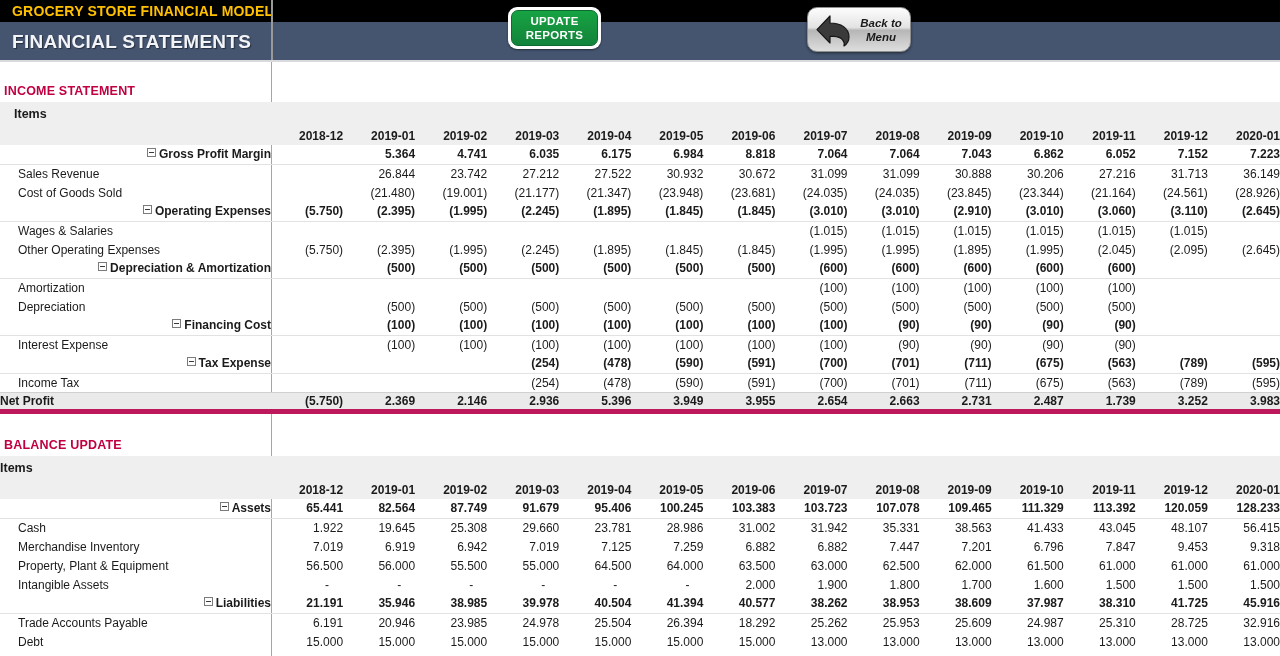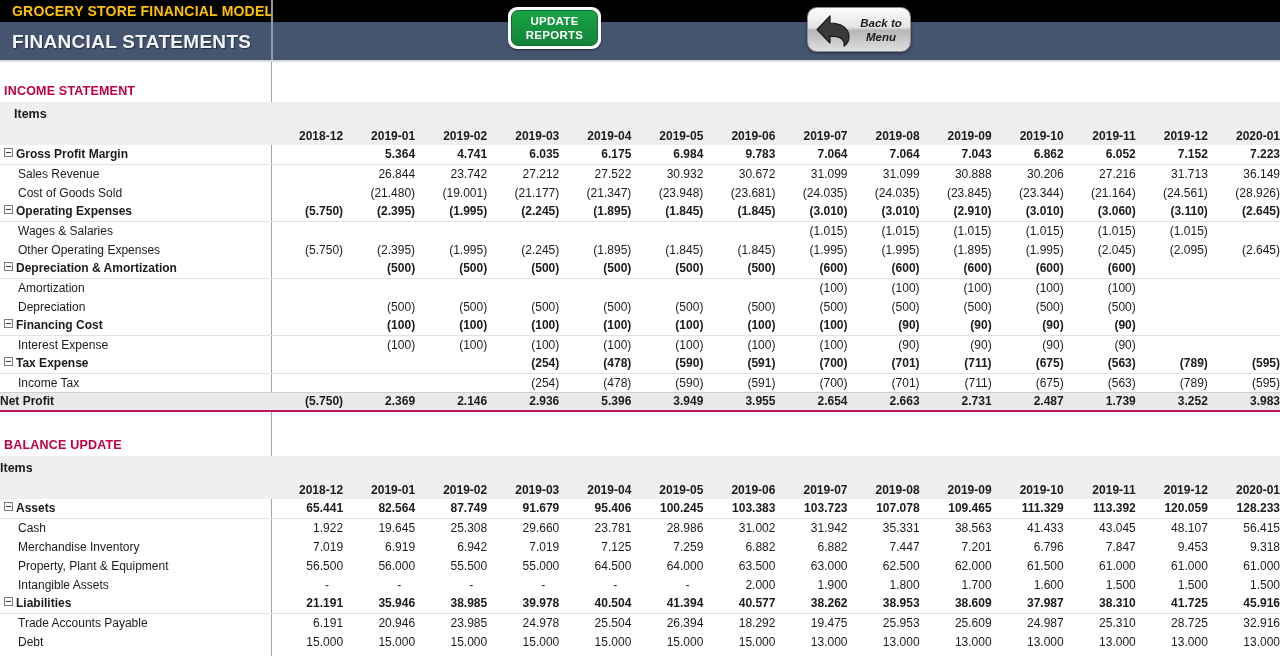--- a/index.html
+++ b/index.html
@@ -111,22 +111,22 @@
   td.num { width: 71.5px; text-align: right; padding-right: 8px; }
   td.num.dash { padding-right: 14px; }
 
   tr.hdr { background: #efefef; }
   tr.hdr td { height: 19px; font-weight: bold; }
   tr.hdr td.num { color: #1b1b1b; }
   tr.items td { background: #efefef; height: 24px; font-weight: bold; font-size: 12.5px; }
   tr.items td.lbl.indent { padding-left: 14px; }
 
   tr.group td { font-weight: bold; }
-  tr.group td.lbl { padding-left: 4px; }
-  tr.total td { background: #eaeaea; font-weight: bold; border-top: 1px solid #d0d0d0; border-bottom: 2px solid #be185d; }
+  tr.group td.lbl { padding-left: 4px; text-align: right; }
+  tr.total td { background: #eaeaea; font-weight: bold; border-top: 1px solid #d0d0d0; border-bottom: 5px solid #be185d; }
   tr.ruled td { border-bottom: 1px solid #e2e2e2; }
 
   .child { padding-left: 18px; }
 
   
   .outline-box {
     display: inline-block;
     width: 9px; height: 9px;
     border: 1px solid #7b7b7b;
     background: #fdfdfd;
@@ -200,21 +200,21 @@
             <td class="num">2020-01</td>
           </tr>
           <tr class="group ruled">
             <td class="lbl"><span class="outline-box"></span><span class="grp-text">Gross Profit Margin</span></td>
             <td class="num"></td>
             <td class="num">5.364</td>
             <td class="num">4.741</td>
             <td class="num">6.035</td>
             <td class="num">6.175</td>
             <td class="num">6.984</td>
-            <td class="num">9.783</td>
+            <td class="num">8.818</td>
             <td class="num">7.064</td>
             <td class="num">7.064</td>
             <td class="num">7.043</td>
             <td class="num">6.862</td>
             <td class="num">6.052</td>
             <td class="num">7.152</td>
             <td class="num">7.223</td>
           </tr>
           <tr class="">
             <td class="lbl"><span class="child">Sales Revenue</span></td>
@@ -570,21 +570,21 @@
           </tr>
           <tr class="">
             <td class="lbl"><span class="child">Trade Accounts Payable</span></td>
             <td class="num">6.191</td>
             <td class="num">20.946</td>
             <td class="num">23.985</td>
             <td class="num">24.978</td>
             <td class="num">25.504</td>
             <td class="num">26.394</td>
             <td class="num">18.292</td>
-            <td class="num">19.475</td>
+            <td class="num">25.262</td>
             <td class="num">25.953</td>
             <td class="num">25.609</td>
             <td class="num">24.987</td>
             <td class="num">25.310</td>
             <td class="num">28.725</td>
             <td class="num">32.916</td>
           </tr>
           <tr class="">
             <td class="lbl"><span class="child">Debt</span></td>
             <td class="num">15.000</td>

